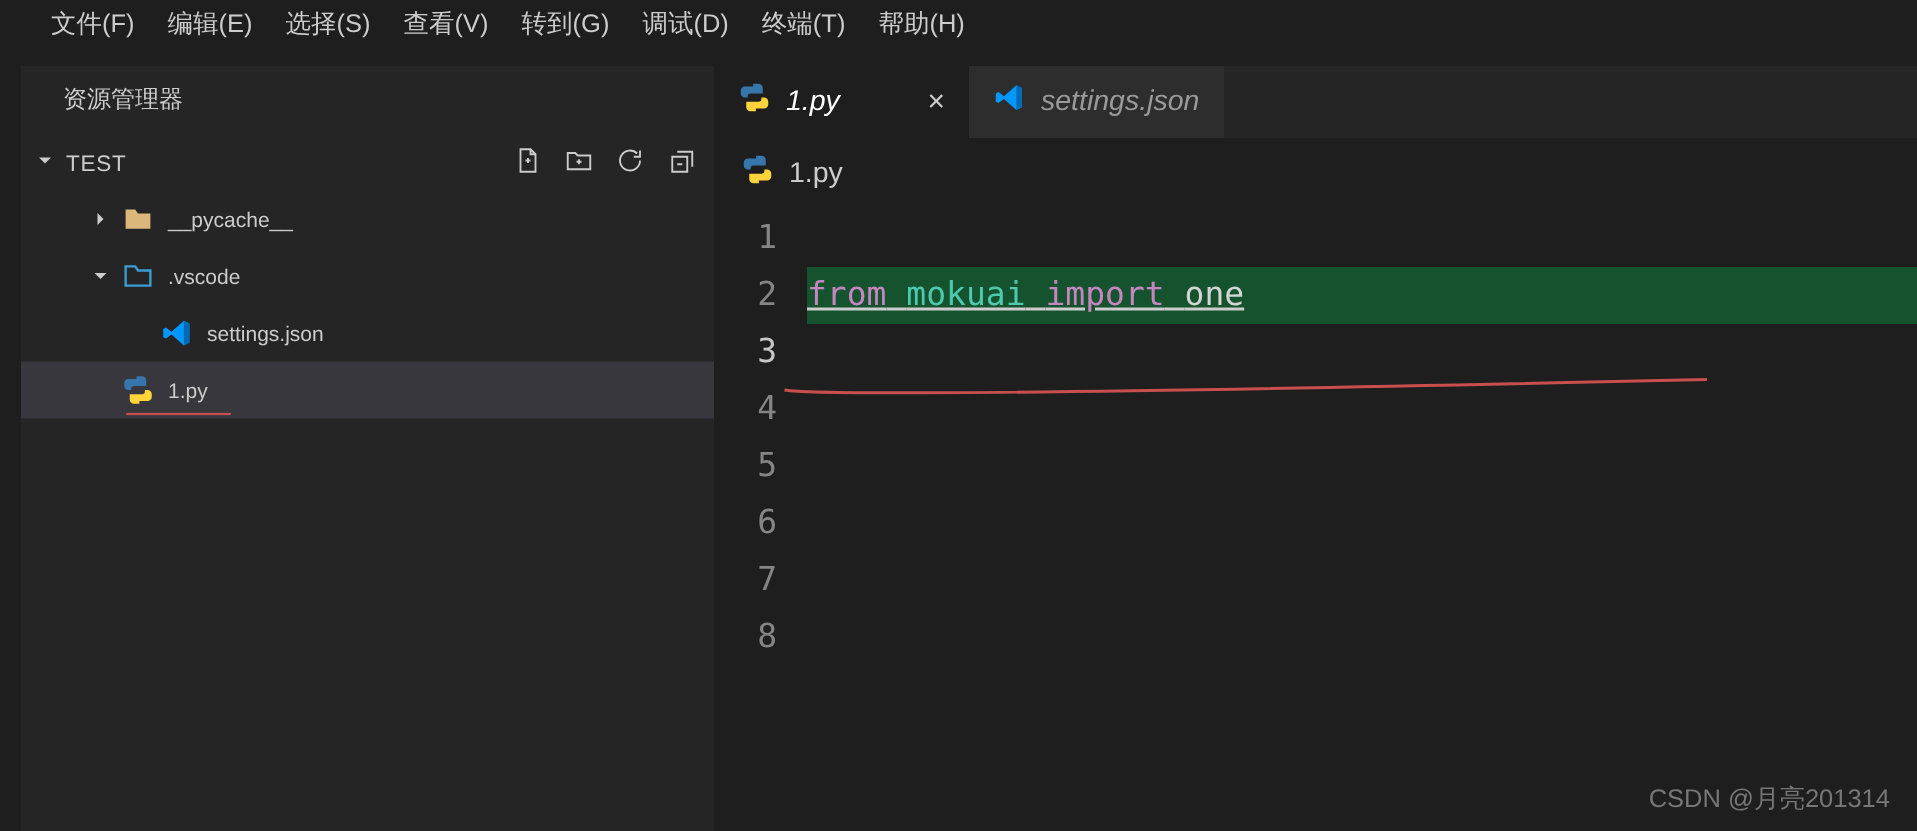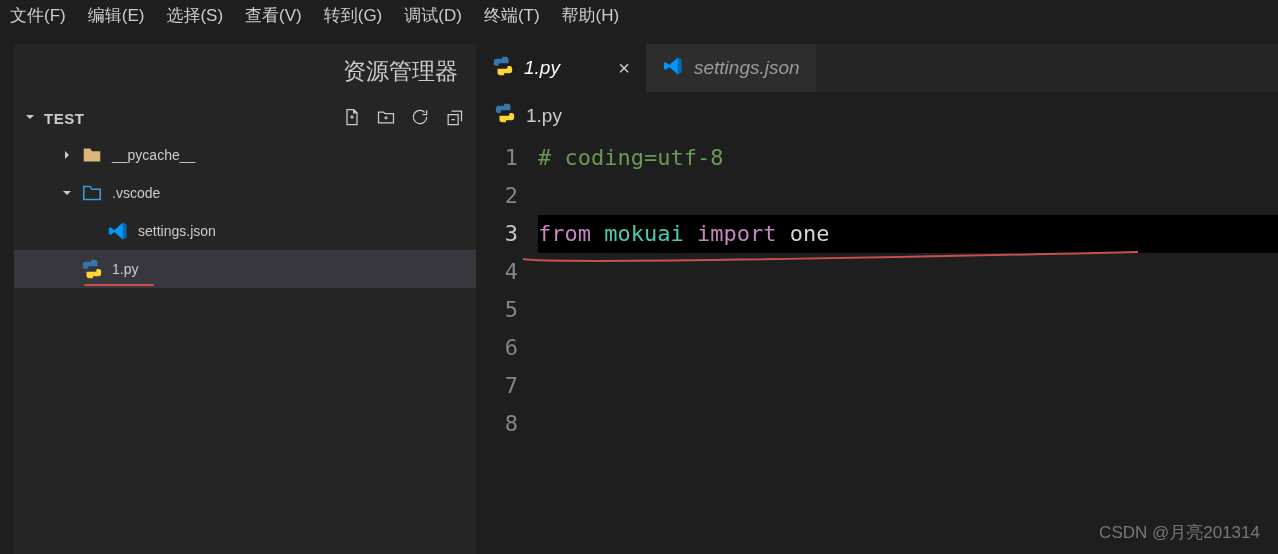--- a/index.html
+++ b/index.html
@@ -8,46 +8,45 @@
   background: #1e1e1e;
   font-family: "Segoe UI", "Microsoft YaHei", sans-serif;
   color: #cccccc;
   overflow: hidden;
   position: relative;
 }
 .menubar {
   height: 30px;
   display: flex;
   align-items: center;
-  padding: 0 0;
+  padding: 0 24px;
   gap: 2px;
   background: #1e1e1e;
   font-size: 17px;
 }
 .menu-item { padding: 2px 10px; color: #ccc; cursor: pointer; }
 .main { display: flex; height: calc(100% - 30px); }
 .sidebar {
   width: 462px;
   background: #252526;
   display: flex;
   flex-direction: column;
   margin: 14px 0 0 14px;
 }
 .sidebar-title {
-  font-size: 23px;
+  font-size: 16px;
   padding: 12px 18px 16px 28px;
   color: #ccc;
-  text-align: right;
 }
 .explorer-header {
   display: flex;
   align-items: center;
   padding: 4px 12px 6px 8px;
   font-size: 15px;
-  font-weight: bold;
+  font-weight: normal;
   letter-spacing: 0.5px;
   color: #ccc;
 }
 .explorer-header .chev { margin-right: 6px; }
 .explorer-actions { margin-left: auto; display: flex; gap: 14px; }
 .explorer-actions svg { width: 20px; height: 20px; }
 .tree { font-size: 14px; }
 .tree-item {
   display: flex; align-items: center;
   height: 38px;
@@ -75,21 +74,21 @@
   min-width: 170px;
 }
 .tab.active { background: #1e1e1e; }
 .tab.inactive { color: #9a9a9a; }
 .tab .close { margin-left: auto; color: #ccc; font-style: normal; font-size: 20px; }
 .breadcrumb { display: flex; align-items: center; gap: 10px; padding: 10px 18px; font-size: 19px; color: #ccc; }
 .code-area { display: flex; font-family: Consolas, monospace; font-size: 22px; line-height: 38px; position: relative; }
 .gutter { width: 62px; text-align: right; color: #858585; padding-right: 20px; }
 .code-lines { flex: 1; position: relative; }
 .line { height: 38px; white-space: pre; }
-.line.hl { background: #000000; }
+.line.hl { background: #14532d; text-decoration: underline; }
 .c-comment { color: #6a9955; }
 .c-keyword { color: #c586c0; }
 .c-module { color: #4ec9b0; }
 .c-ident { color: #d4d4d4; }
 .watermark {
   position: absolute; right: 18px; bottom: 10px;
   color: #777; font-size: 17px;
   pointer-events: none;
 }
 .chevron-svg { width: 16px; height: 16px; }
@@ -223,21 +222,20 @@
         <div class="line">1</div>
         <div class="line">2</div>
         <div class="line" style="color:#c6c6c6">3</div>
         <div class="line">4</div>
         <div class="line">5</div>
         <div class="line">6</div>
         <div class="line">7</div>
         <div class="line">8</div>
       </div>
       <div class="code-lines">
-        <div class="line"><span class="c-comment"># coding=utf-8</span></div>
         <div class="line"></div>
         <div class="line hl"><span class="c-keyword">from</span> <span class="c-module">mokuai</span> <span class="c-keyword">import</span> <span class="c-ident">one</span></div>
         <div class="line"></div>
         <div class="line"></div>
         <div class="line"></div>
         <div class="line"></div>
         <div class="line"></div>
         <svg style="position:absolute;left:-20px;top:108px;width:620px;height:20px;pointer-events:none">
             <path d="M5 12 Q 40 18 620 5" stroke="#c94f4f" stroke-width="2" fill="none"></path>
           </svg>

